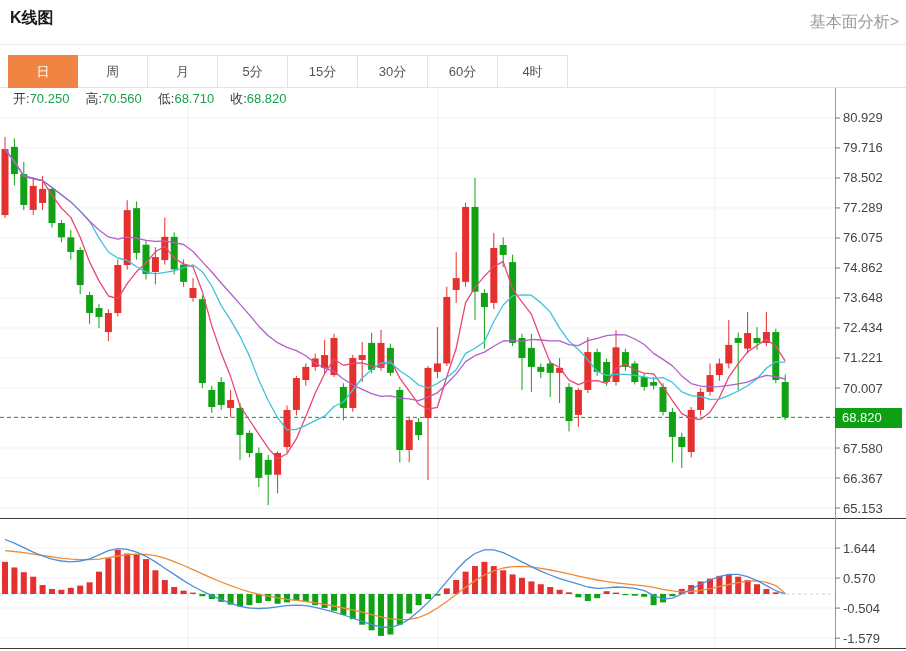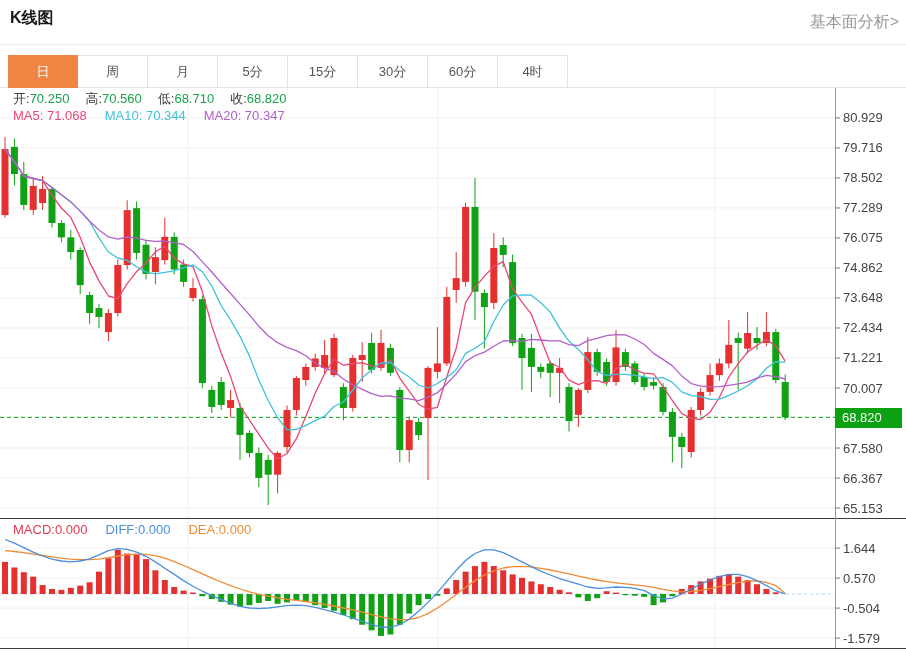--- a/index.html
+++ b/index.html
@@ -366,17 +366,15 @@
       <text x="8" y="464.57947163274144" font-size="13" fill="#444">1.644</text>
       <line x1="0" y1="490.08077089649197" x2="5" y2="490.08077089649197" stroke="#777" stroke-width="1"></line>
       <text x="8" y="494.58077089649197" font-size="13" fill="#444">0.570</text>
       <line x1="0" y1="520.0820701602426" x2="5" y2="520.0820701602426" stroke="#777" stroke-width="1"></line>
       <text x="8" y="524.5820701602426" font-size="13" fill="#444">-0.504</text>
       <line x1="0" y1="550.1113035946297" x2="5" y2="550.1113035946297" stroke="#777" stroke-width="1"></line>
       <text x="8" y="554.6113035946297" font-size="13" fill="#444">-1.579</text>
     </svg>
 
   <div class="infobar" id="ohlcbar"><span class="pair"><span style="color: rgb(58, 58, 58);">开:</span><span style="color: rgb(24, 162, 76);">70.250</span></span><span class="pair"><span style="color: rgb(58, 58, 58);">高:</span><span style="color: rgb(24, 162, 76);">70.560</span></span><span class="pair"><span style="color: rgb(58, 58, 58);">低:</span><span style="color: rgb(24, 162, 76);">68.710</span></span><span class="pair"><span style="color: rgb(58, 58, 58);">收:</span><span style="color: rgb(24, 162, 76);">68.820</span></span></div>
-  <div class="infobar" id="mabar"><span class="solo" style="color: rgb(234, 71, 118);">MA5: 71.068</span><span class="solo" style="color: rgb(63, 194, 217);">MA10: 70.344</span><span class="solo" style="color: rgb(177, 96, 201);">MA20: 70.347</span></div>
-  <div class="infobar" id="macdbar"><span class="solo" style="color: rgb(224, 58, 80);">MACD:0.000</span><span class="solo" style="color: rgb(75, 143, 221);">DIFF:0.000</span><span class="solo" style="color: rgb(239, 139, 52);">DEA:0.000</span></div>
 
   <div class="price-tag" style="background: rgb(12, 161, 18);">68.820</div>
 </div>
 
 </body></html>

